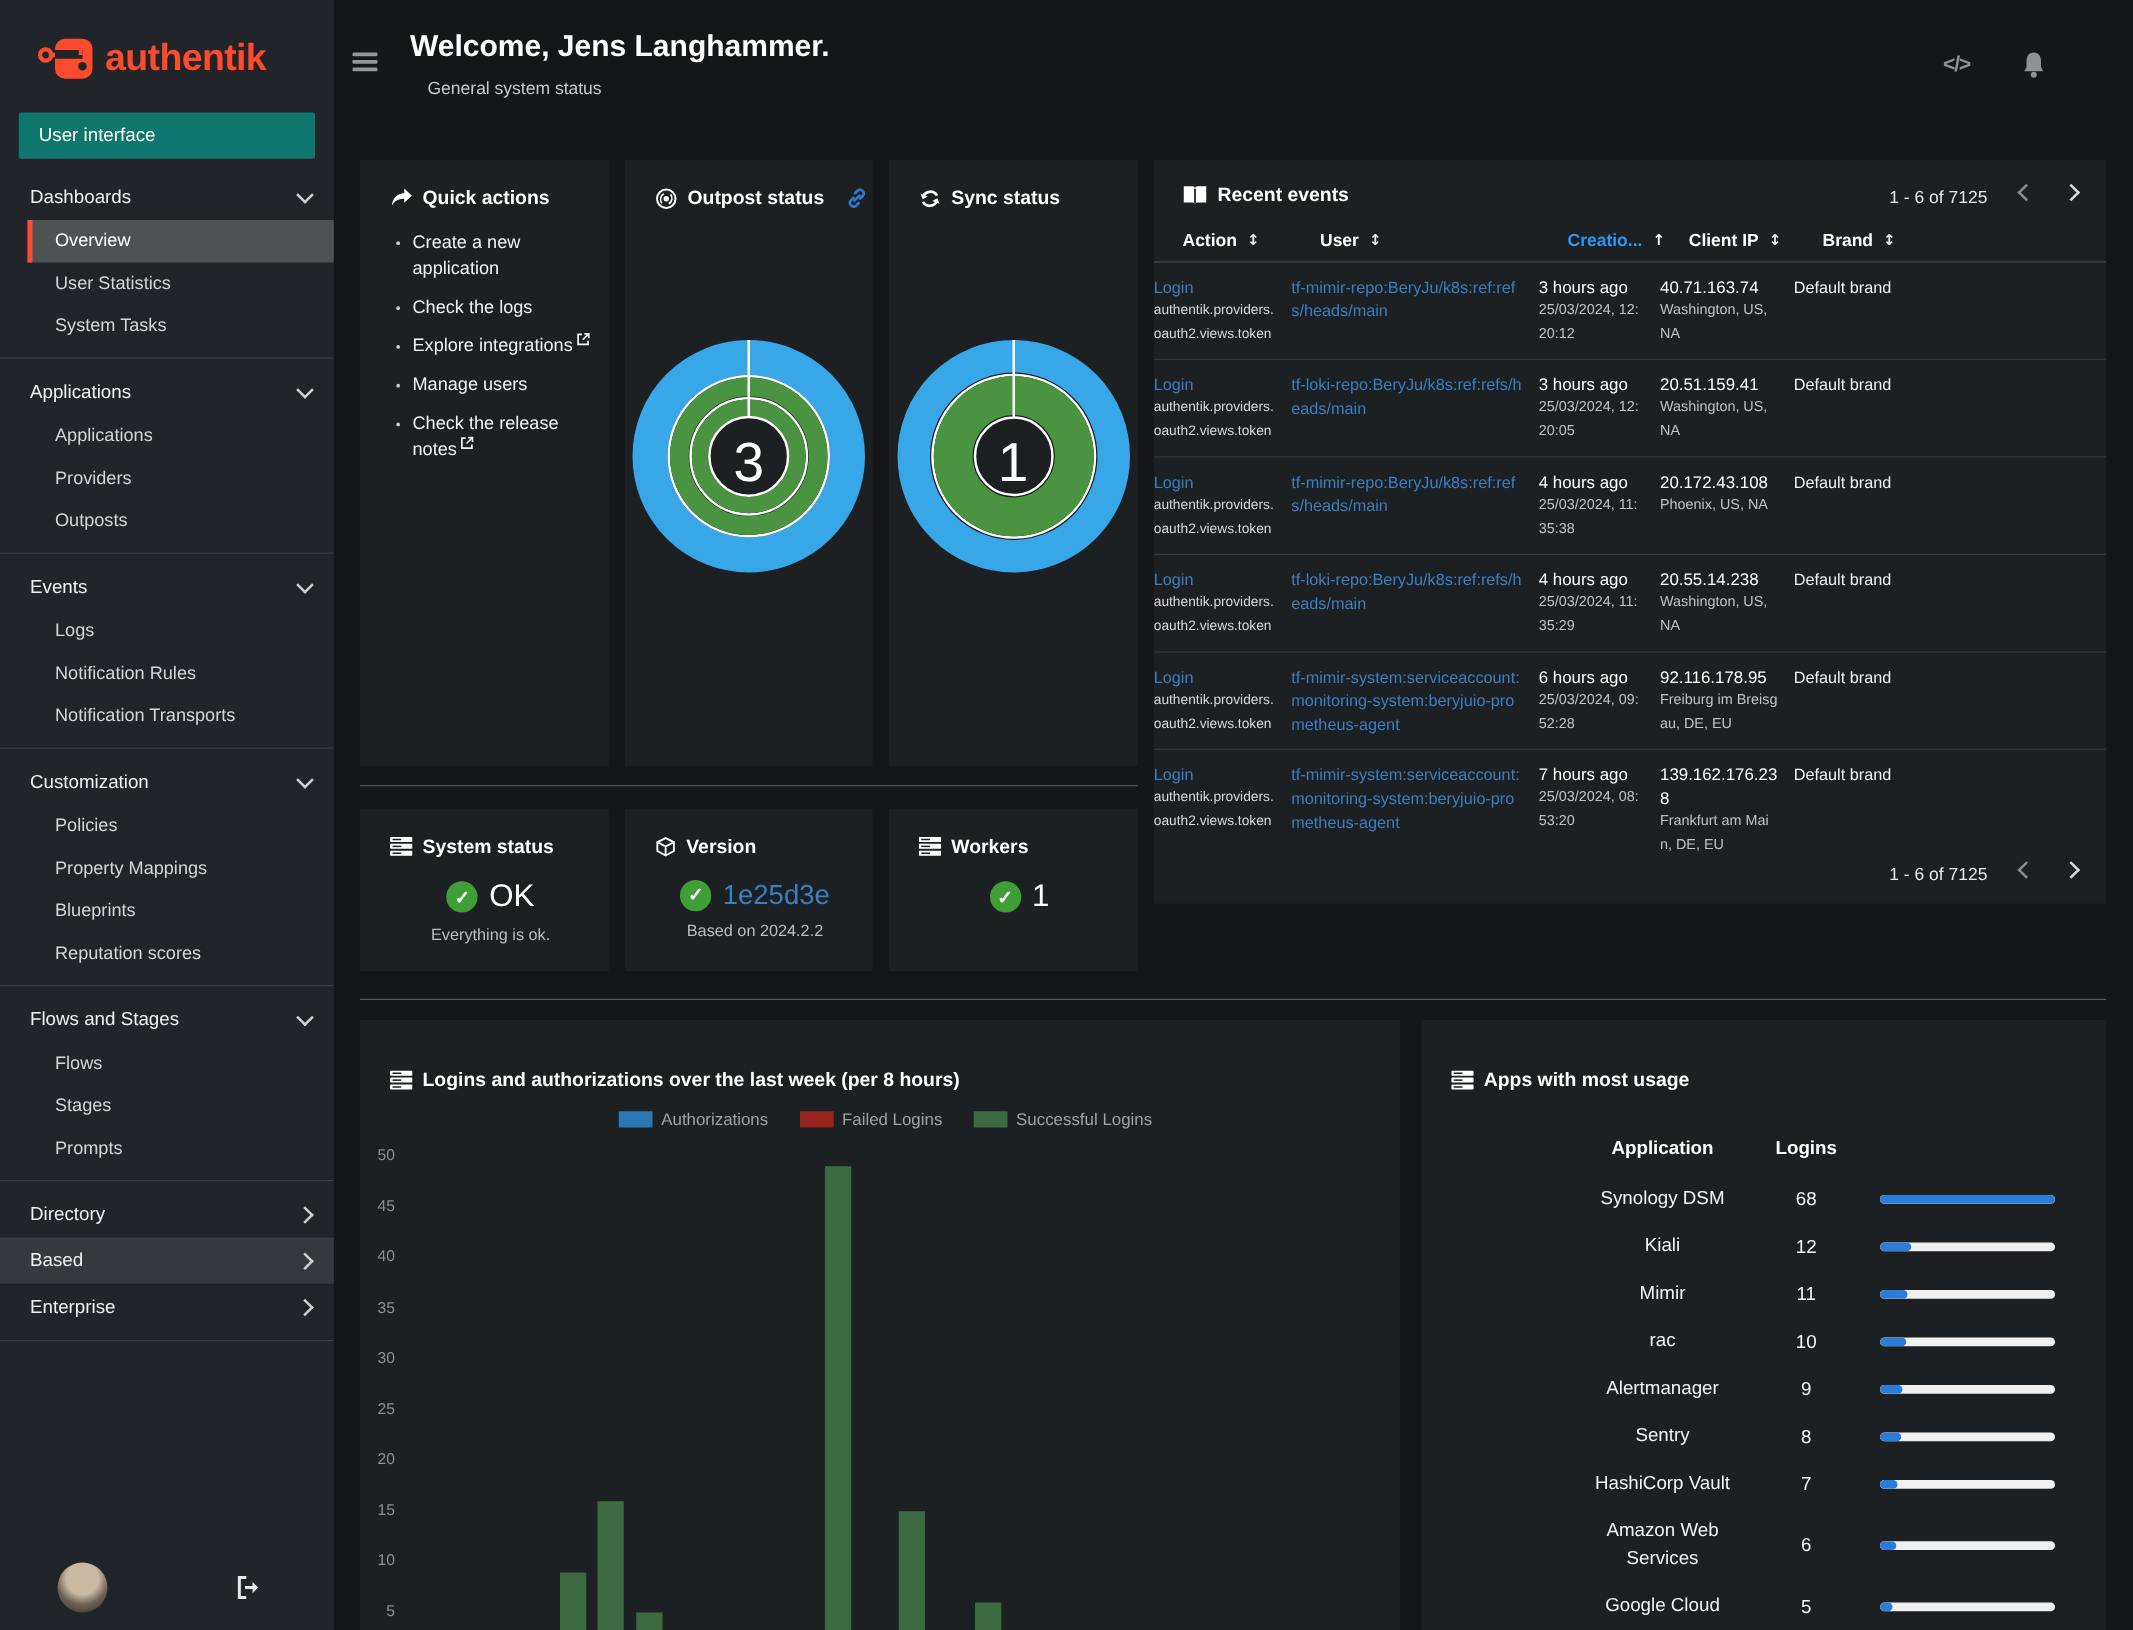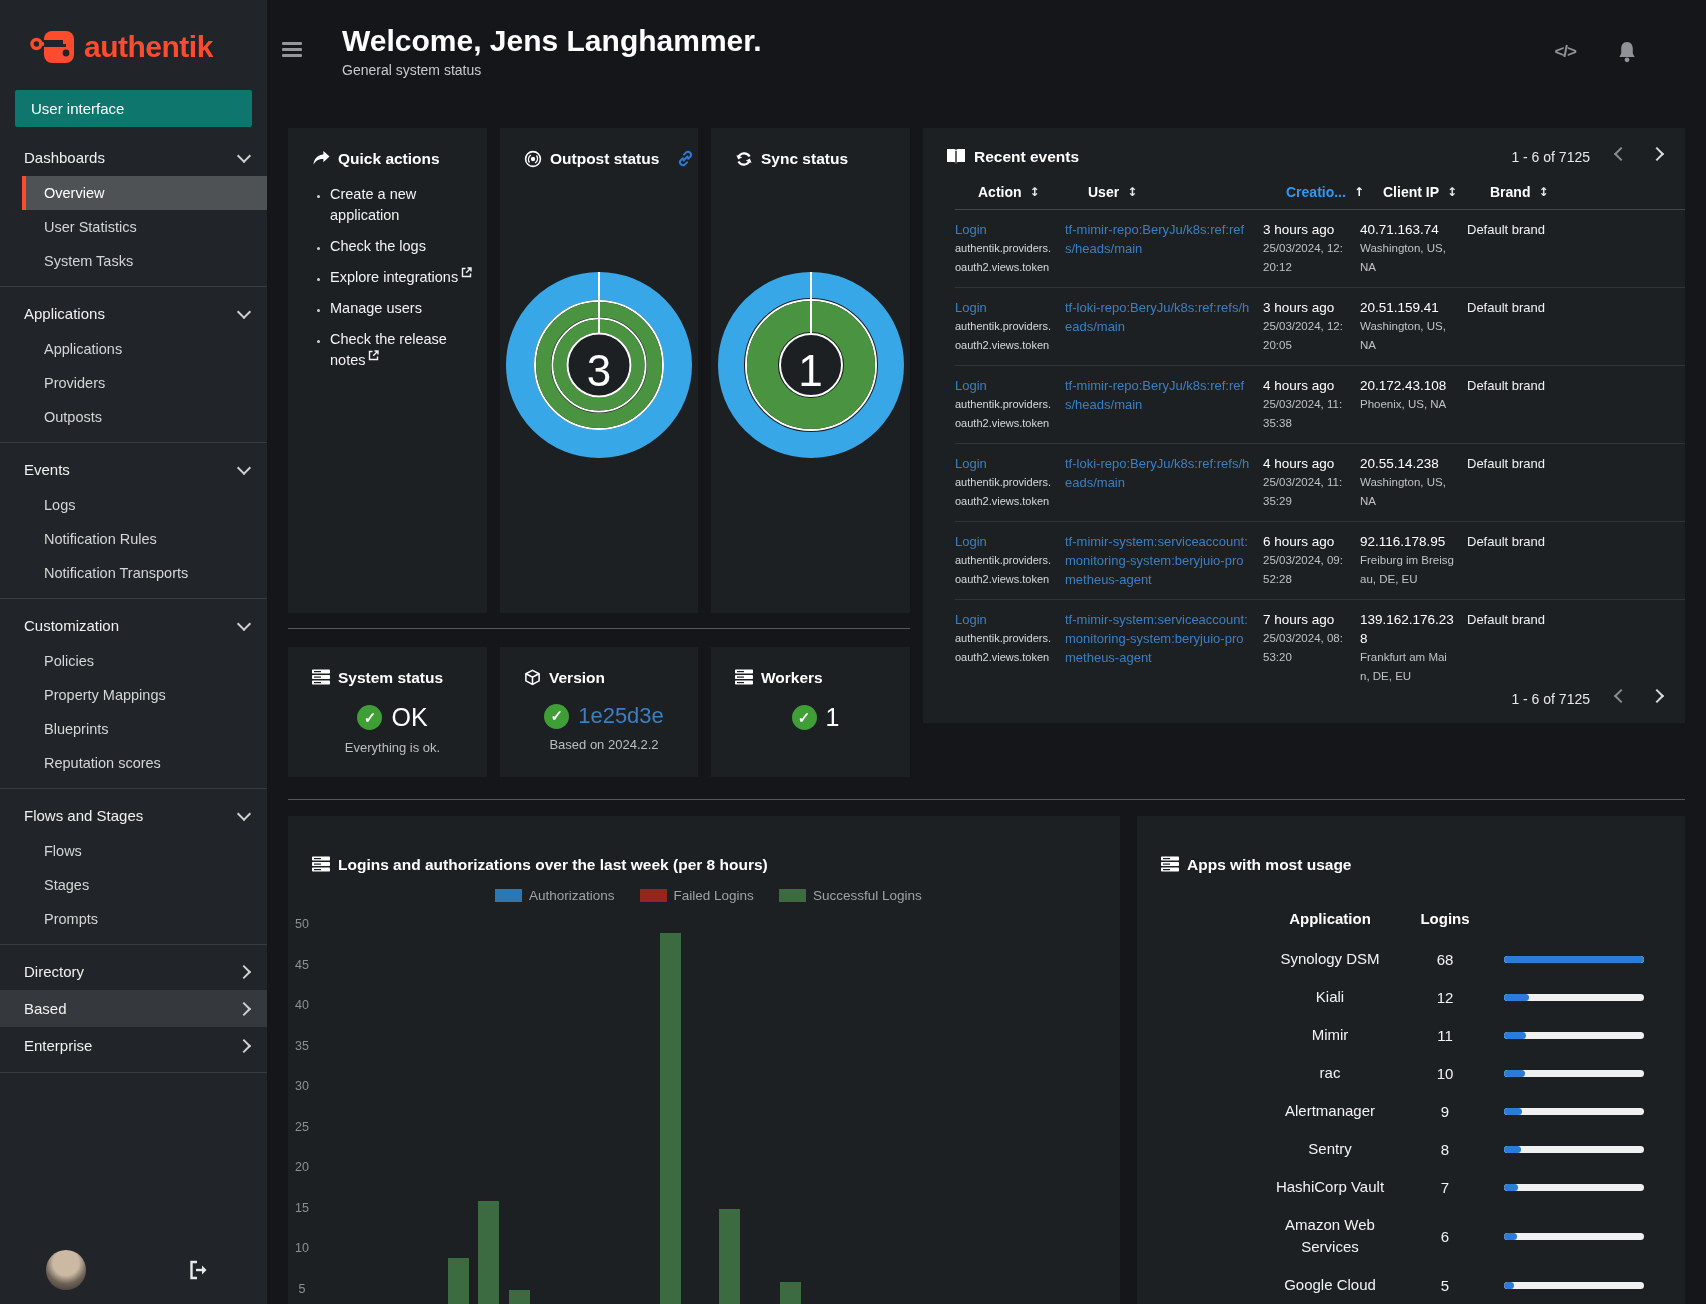--- a/index.html
+++ b/index.html
@@ -25,21 +25,21 @@
   .chev{position:absolute;right:18px;width:8px;height:8px;border-right:2.2px solid #cfd1d3;border-bottom:2.2px solid #cfd1d3;}
   .chev.down{transform:rotate(45deg);top:12px;}
   .chev.right{transform:rotate(-45deg);top:14px;}
   .user-row{position:absolute;bottom:14px;left:0;width:100%;height:44px;}
   .avatar{position:absolute;left:46px;bottom:0;width:40px;height:40px;border-radius:50%;
     background:radial-gradient(circle at 50% 32%, #cbb9a4 0 38%, #6e6257 62%, #2e2b28 100%);}
   .logout{position:absolute;left:188px;bottom:10px;cursor:pointer;}
   
   .hamburger{position:absolute;left:282px;top:42px;width:20px;cursor:pointer;}
   .hamburger i{display:block;height:2.6px;background:#93969a;margin-bottom:3.6px;border-radius:1px;}
-  .page-title{position:absolute;left:342px;top:24px;font-size:30px;font-weight:700;}
+  .page-title{position:absolute;left:328px;top:24px;font-size:24px;font-weight:700;}
   .page-subtitle{position:absolute;left:342px;top:62px;font-size:14px;color:#c8cacd;}
   .top-icons{position:absolute;right:68px;top:40px;display:flex;gap:40px;align-items:center;}
   .code-ic{color:#8f9296;font-weight:700;font-size:17px;letter-spacing:-1px;cursor:pointer;}
   
   .card{position:absolute;background:#1d2023;box-sizing:border-box;}
   .card-title{display:flex;gap:8px;font-size:15.5px;font-weight:700;}
   #card-quick{left:288px;top:128px;width:199px;height:485px;padding:22px 14px 0 24px;}
   #card-outpost{left:500px;top:128px;width:198px;height:485px;padding:22px 0 0 24px;}
   #card-sync{left:711px;top:128px;width:199px;height:485px;padding:22px 0 0 24px;}
   #card-events{left:923px;top:128px;width:762px;height:595px;}
@@ -58,21 +58,21 @@
   .ext-ic{display:inline-block;margin-left:3px;transform:translateY(-4px);}
   
   .donut-wrap{position:absolute;left:0;top:142px;width:100%;display:flex;justify-content:center;}
   .donut-num{position:absolute;top:218px;left:0;width:100%;text-align:center;font-size:44px;color:#fff;}
   
   .ev-top{display:flex;justify-content:space-between;align-items:center;padding:20px 23px 10px 23px;}
   .pager{display:flex;align-items:flex-start;gap:26px;color:#e7e8e9;font-size:14px;}
   .pg-chev{width:8px;height:8px;border-right:2px solid;border-bottom:2px solid;cursor:pointer;}
   .pg-chev.left{transform:rotate(135deg);color:#8a8d90;}
   .pg-chev.right{transform:rotate(-45deg);color:#d8dadb;}
-  .ev-grid{display:grid;grid-template-columns:110px 198px 97px 107px 1fr;padding:0 16px 0 23px;margin-left:32px;}
+  .ev-grid{display:grid;grid-template-columns:110px 198px 97px 107px 1fr;padding:0 16px 0 23px;}
   .ev-headrow{border-bottom:1px solid #43464a;padding-bottom:9px;margin-top:8px;}
   .ev-col{font-size:14px;font-weight:700;color:#fff;display:flex;gap:8px;align-items:center;cursor:pointer;}
   .ev-col .sort{font-family:"DejaVu Sans", sans-serif;font-size:12px;color:#e8e9ea;}
   .ev-col.active{color:#2b9af3;}
   .ev-col.active .sort{color:#fff;}
   .ev-row{border-bottom:1px solid #303439;padding:10px 0 10px 0;min-height:54px;align-items:start;}
   .ev-row:last-of-type{border-bottom:none;}
   .cell{padding-right:12px;word-break:break-all;}
   .lnk{color:#3c7fc0;font-size:13px;line-height:19px;cursor:pointer;}
   .sub{color:#d7d9da;font-size:11px;line-height:19px;word-break:break-all;}
@@ -85,21 +85,21 @@
   .check{width:25px;height:25px;border-radius:50%;background:#3f9e36;color:#fff;font-size:15px;font-weight:700;
     display:flex;align-items:center;justify-content:center;}
   .status-big{font-size:25px;color:#fff;}
   .status-big.link{color:#3c7fc0;font-size:22px;cursor:pointer;}
   .status-detail{text-align:center;margin-top:8px;font-size:13px;color:#bcbec1;}
   
   #card-chart .card-title{position:absolute;left:24px;top:40px;}
   #chart-legend{position:absolute;left:207px;top:72px;display:flex;gap:25px;align-items:center;}
   .leg-item{display:flex;align-items:center;gap:7px;color:#9fa2a5;font-size:13.5px;}
   .leg-swatch{width:27px;height:13px;}
-  .ytick{position:absolute;width:28px;text-align:center;color:#8d9093;font-size:12.5px;}
+  .ytick{position:absolute;width:28px;text-align:right;color:#8d9093;font-size:12.5px;}
   .chart-bar{position:absolute;width:21px;}
   
   #card-apps .card-title{position:absolute;left:24px;top:40px;}
   .apps-grid{display:grid;grid-template-columns:150px 80px 159px;align-items:center;padding-left:118px;}
   .apps-head{position:absolute;left:0;top:94px;width:100%;font-weight:700;font-size:15px;}
   .apps-head div{text-align:center;}
   #apps-rows{position:absolute;left:0;top:132px;width:100%;display:flex;flex-direction:column;gap:16px;}
   .app-name{text-align:center;font-size:15px;color:#f2f3f4;line-height:22px;}
   .app-logins{text-align:center;font-size:15px;color:#f2f3f4;}
   .usage-track{width:140px;height:7px;border-radius:4px;background:#f0f0f0;margin-left:19px;position:relative;overflow:hidden;}

